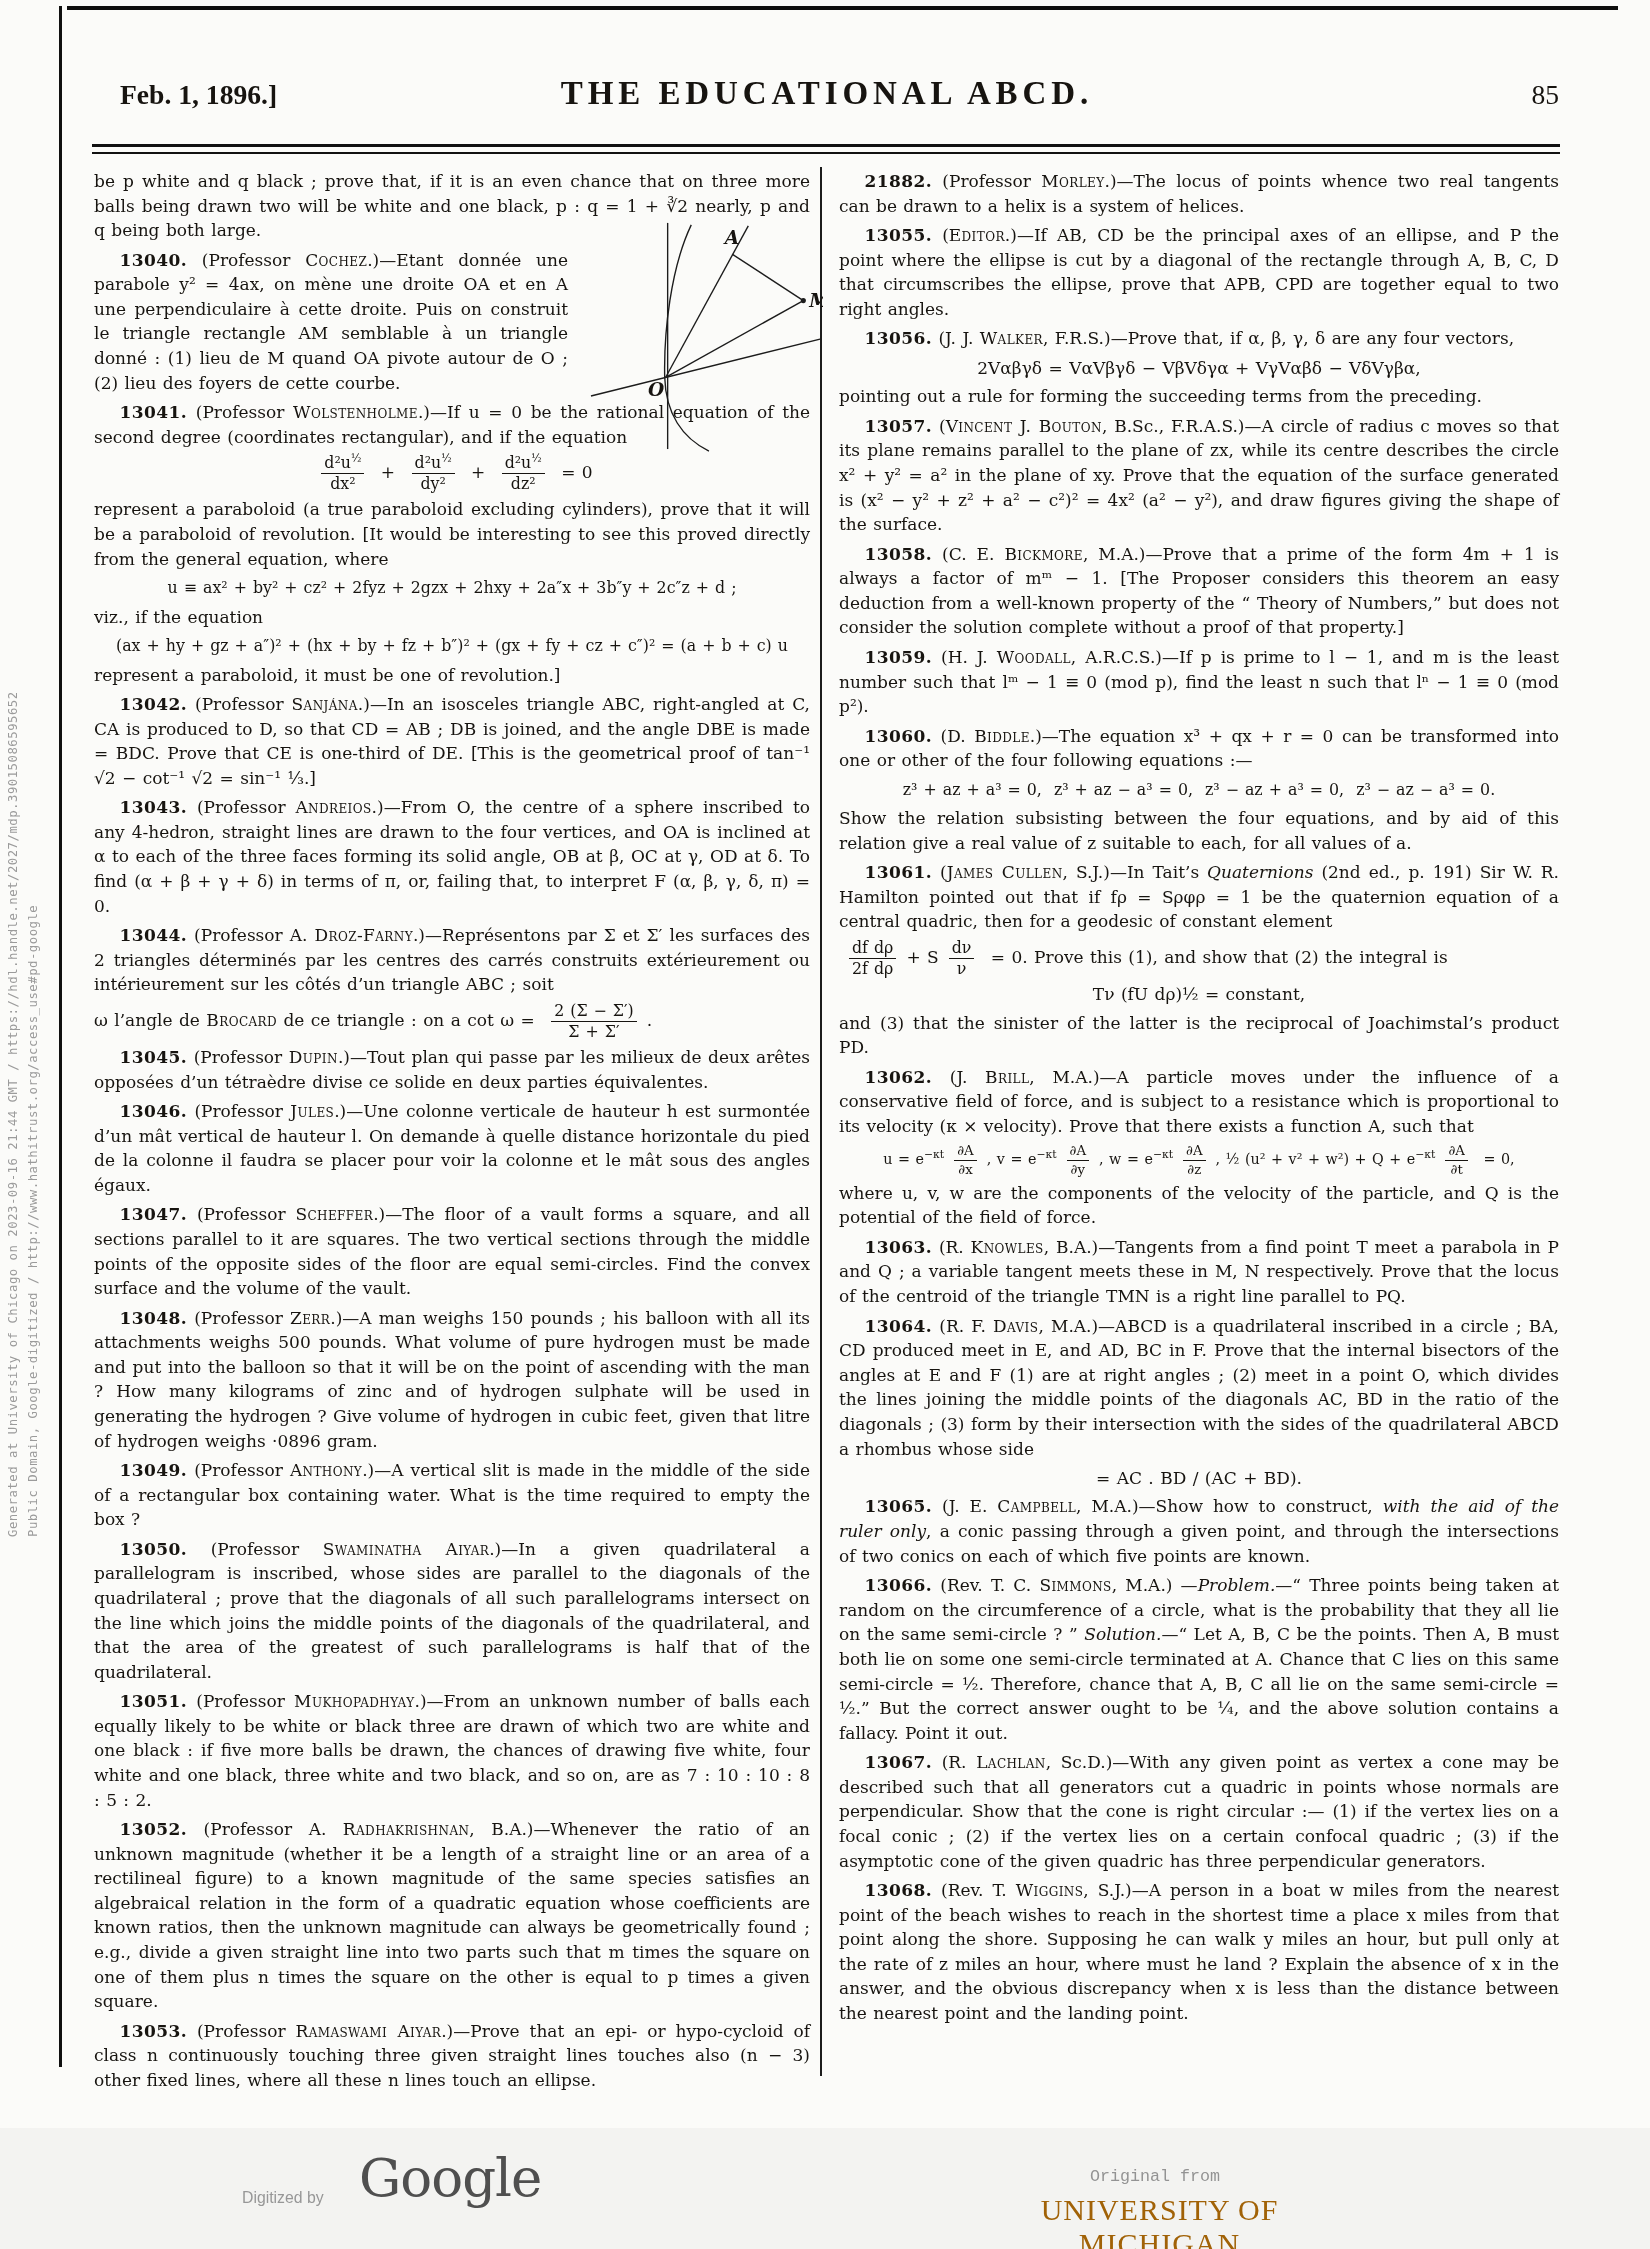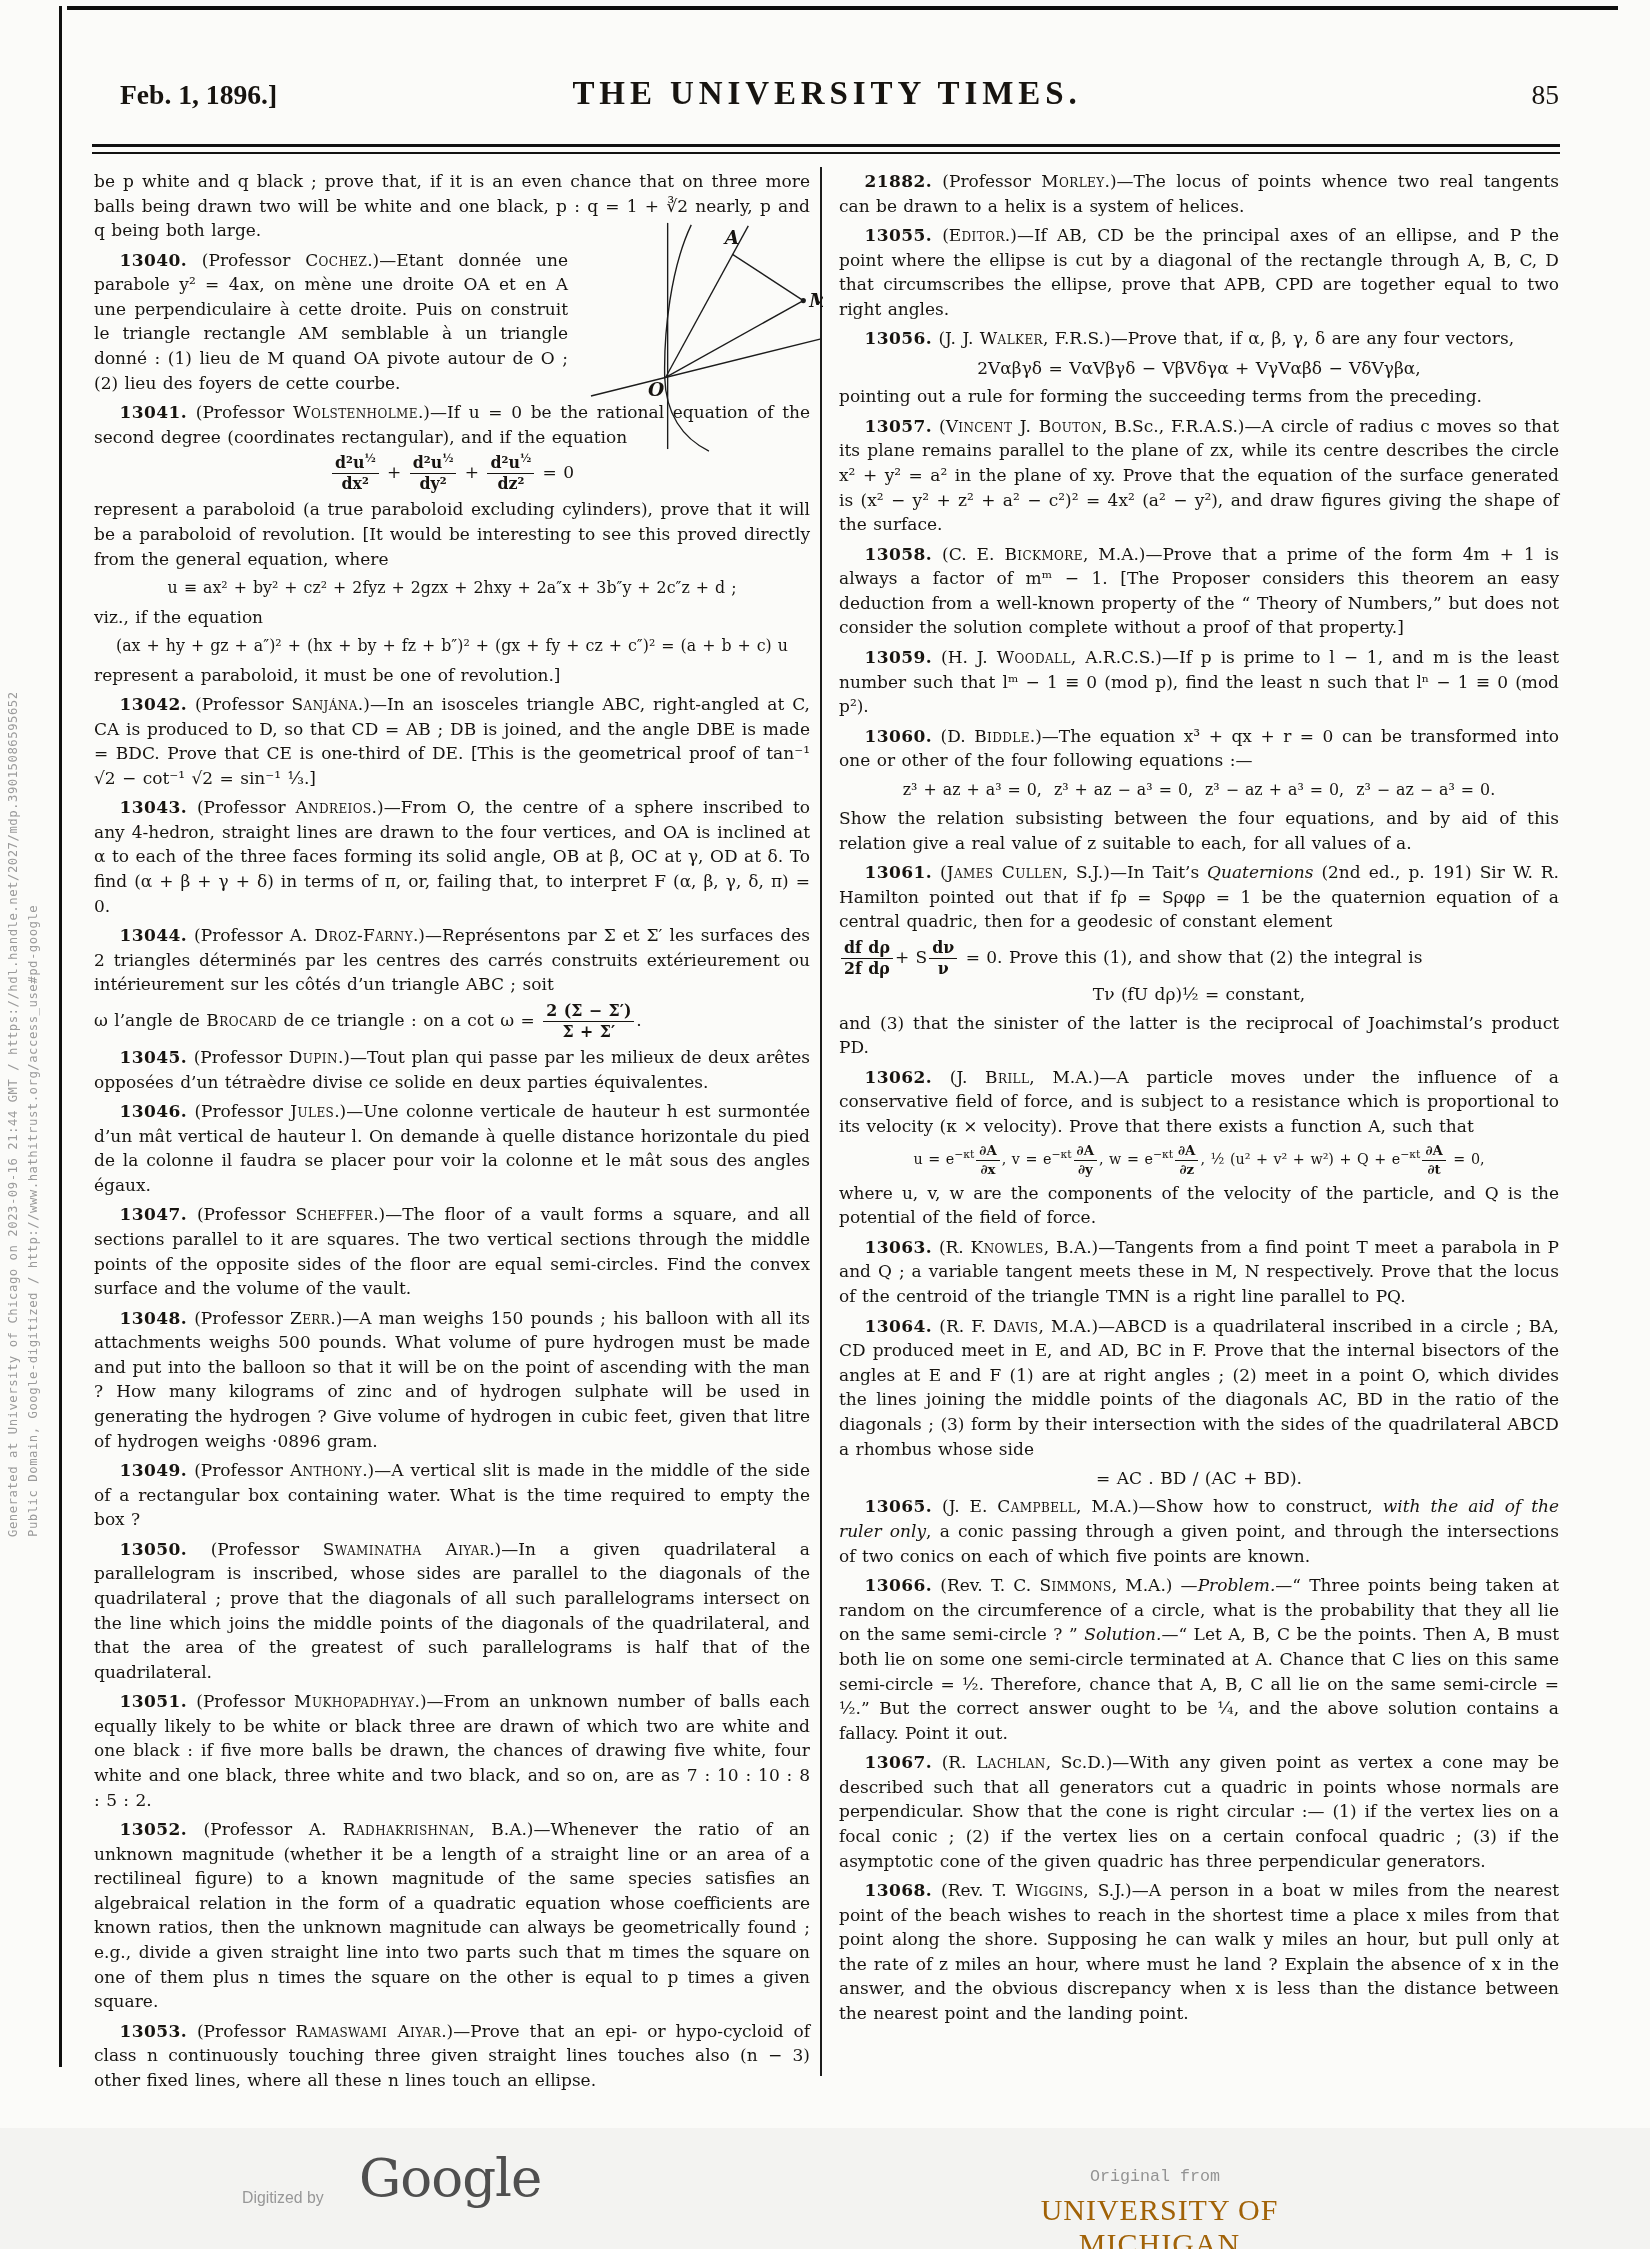--- a/index.html
+++ b/index.html
@@ -24,21 +24,21 @@
   #col-right{left:839px;width:720px;}
   .prob{margin:0 0 4.9px;text-indent:25.6px;}
   .intro{margin:0 0 4.9px;text-indent:0;}
   .num{font-weight:bold;letter-spacing:0.4px;}
   .sc{font-variant:small-caps;letter-spacing:0.4px;}
   i{font-style:italic;}
   .eq{text-align:center;text-indent:0;margin:2px 0 3.9px;}
   .eq.small{font-size:15.8px;}
   .eq.xsmall{font-size:14.3px;white-space:nowrap;}
   .eqmid{text-align:left;text-indent:0;margin:2px 0 3.9px;}
-  .frac{display:inline-block;vertical-align:middle;text-align:center;line-height:1.15;font-size:15.8px;margin:0 2px;text-indent:0;font-weight:bold;}
+  .frac{display:inline-block;vertical-align:middle;text-align:center;line-height:1.15;font-size:15.8px;margin:0 10px;text-indent:0;}
   .frac .fn{display:block;border-bottom:1.4px solid #171410;padding:0 3px 1px;}
   .frac .fd{display:block;padding-top:1px;}
   .xsmall .frac{font-size:13.3px;}
   sup{font-size:10.8px;line-height:0;}
   
   #fig13040{position:absolute;left:589px;top:217px;width:234px;height:236px;}
   #fig13040 text{font-family:"DejaVu Serif",serif;font-style:italic;font-weight:bold;font-size:19px;fill:#171410;}
   .pad-fig{padding-right:242px;}
   
   .mline{position:absolute;transform-origin:0 0;transform:rotate(-90deg);white-space:nowrap;
@@ -55,21 +55,21 @@
 <body>
 
 <div class="edge-top"></div>
 <div class="edge-left"></div>
 <div class="bottom-band"></div>
 
 <div class="mline" id="mline1">Generated at University of Chicago on 2023-09-16 21:44 GMT  /  https://hdl.handle.net/2027/mdp.39015086595652</div>
 <div class="mline" id="mline2">Public Domain, Google-digitized  /  http://www.hathitrust.org/access_use#pd-google</div>
 
 <div class="hdr-date">Feb. 1, 1896.]</div>
-<div class="hdr-title">THE UNIVERSITY TIMES.</div>
+<div class="hdr-title">THE EDUCATIONAL ABCD.</div>
 <div class="hdr-page">85</div>
 <div class="double-rule"></div>
 <div class="col-divider"></div>
 
 <svg id="fig13040" viewBox="0 0 238 240">
   <g stroke="#1c1c1c" stroke-width="1.4" fill="none">
     <line x1="80" y1="6" x2="80" y2="236"></line>
     <path d="M 104 8 C 83 52, 76 118, 77 163 C 78 200, 95 225, 122 238"></path>
     <line x1="2" y1="182" x2="236" y2="124"></line>
     <line x1="78" y1="163" x2="162" y2="9"></line>

